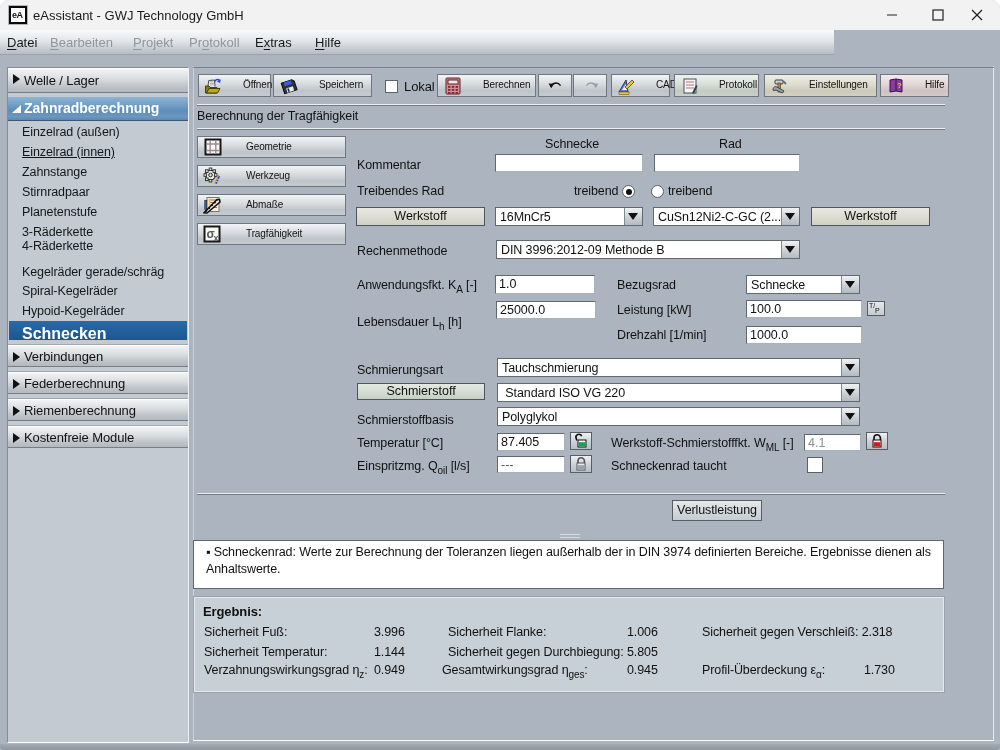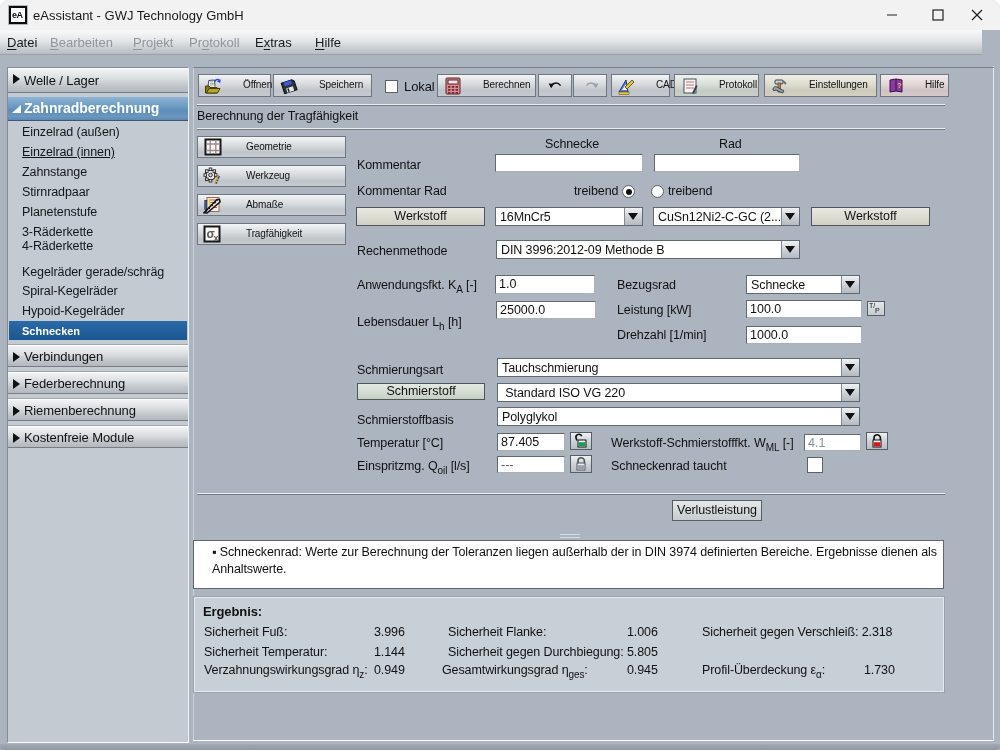--- a/index.html
+++ b/index.html
@@ -3,54 +3,54 @@
 <meta charset="utf-8">
 <style>
 html,body{margin:0;padding:0;background:#fff;width:1000px;height:750px;overflow:hidden;}
 *{box-sizing:border-box;font-family:"Liberation Sans",sans-serif;}
 #win{position:absolute;left:0;top:0;width:1000px;height:750px;border-radius:9px 9px 0 0;overflow:hidden;background:#acb5bf;}
 #titlebar{position:absolute;left:0;top:0;width:1000px;height:30px;background:#f2f2f2;}
 #title{position:absolute;left:33px;top:8px;font-size:13px;color:#1a1a1a;}
 #appicon{position:absolute;left:9px;top:6px;width:18px;height:18px;background:#fff;border:2px solid #0a0a0a;outline:1px solid #aeb8c2;}
 #appicon span{position:absolute;left:1px;top:2px;font-size:9px;font-weight:bold;color:#111;letter-spacing:-0.5px;}
 .wc{position:absolute;top:0;height:30px;color:#222;}
-#menubar{position:absolute;left:0;top:30px;width:982px;height:25px;background:linear-gradient(#f8f9fa,#e3e6e9 45%,#c6cbd1 80%,#b7bdc3);border-bottom:1px solid #9aa1a8;}
+#menubar{position:absolute;left:0;top:30px;width:834px;height:25px;background:linear-gradient(#f8f9fa,#e3e6e9 45%,#c6cbd1 80%,#b7bdc3);border-bottom:1px solid #9aa1a8;}
 .mi{position:absolute;top:5px;font-size:13px;color:#16191c;}
 .mi.dis{color:#8e969e;}
 .mi u{text-decoration:underline;text-underline-offset:2px;}
 
 #side{position:absolute;left:7px;top:67px;width:182px;height:676px;background:#c3cad1;border:1px solid #848c94;border-bottom-color:#fff;border-right-color:#eef1f3;}
 .shead{position:absolute;left:0px;width:180px;height:25px;background:linear-gradient(#f4f5f6,#dadde0 45%,#c0c5ca 75%,#b2b8be);border-top:1px solid #9fa6ad;border-bottom:1px solid #767d84;box-shadow:inset 0 1px 0 #fff;}
 .shead .tri{position:absolute;left:5px;top:6px;width:0;height:0;border-left:7px solid #111;border-top:5.5px solid transparent;border-bottom:5.5px solid transparent;}
 .shead .txt{position:absolute;left:16px;top:5px;font-size:13px;letter-spacing:-0.1px;color:#111;}
 #zh{position:absolute;left:0;top:29px;width:180px;height:24px;background:linear-gradient(#8db3d3,#6d9cc3 40%,#5b8db9 60%,#6c97bf 85%,#5f88ae);border-bottom:1px solid #38597c;}
 #zh .tri{position:absolute;left:4px;top:8px;width:0;height:0;border-bottom:8px solid #fff;border-left:9px solid transparent;}
 #zh .txt{position:absolute;left:16px;top:3px;font-size:14px;font-weight:bold;color:#fff;}
 .sitem{position:absolute;left:14px;font-size:12.5px;letter-spacing:-0.1px;color:#14171a;}
 #sel{position:absolute;left:1px;top:253px;width:178px;height:19px;background:linear-gradient(#2a6aa8,#1b568f);}
-#sel span{position:absolute;left:13px;top:4px;font-size:11px;font-weight:bold;color:#fff;}
+#sel span{position:absolute;left:13px;top:4px;font-size:16px;font-weight:bold;color:#fff;}
 
 #main{position:absolute;left:193px;top:66px;width:801px;height:675px;background:#acb5bf;border-right:1px solid #e8ebee;border-bottom:1px solid #fff;box-shadow:inset 1px 0 0 #cdd3d8;}
 .tbtn{position:absolute;top:8px;height:23px;border:1px solid #6f767d;background:linear-gradient(#f2f4f5,#d6dadd 45%,#bec4c9 75%,#c6cbd0);}
 .tbtn .lab{position:absolute;top:4px;font-size:10px;letter-spacing:-0.1px;color:#111;white-space:nowrap;margin-left:16px;}
 .sep{position:absolute;left:4px;width:748px;height:2px;border-top:1px solid #edf0f3;border-bottom:1px solid #737a81;}
 .lbl{position:absolute;font-size:12.5px;letter-spacing:-0.1px;color:#111;white-space:nowrap;}
 .inp{position:absolute;background:#fff;border:1px solid #60696f;border-bottom-color:#aab2b8;border-right-color:#aab2b8;font-size:12.5px;color:#111;padding:1px 3px;line-height:14px;white-space:nowrap;}
 .dd{position:absolute;background:#fff;border:1px solid #60696f;}
 .dd .tx{position:absolute;left:4px;top:2px;right:19px;overflow:hidden;font-size:12.5px;letter-spacing:-0.1px;color:#111;white-space:nowrap;}
 .dd .ar{position:absolute;right:0;top:0;bottom:0;width:18px;background:linear-gradient(#eff2f4,#c9ced3 60%,#b4bbc1);border-left:1px solid #818990;}
 .dd .ar:after{content:"";position:absolute;left:3px;top:5px;border-top:7px solid #101010;border-left:5px solid transparent;border-right:5px solid transparent;}
 .fbtn{position:absolute;border:1px solid #4e555b;background:linear-gradient(#e9e8e1,#dddcd2 55%,#d0cfc4);font-size:12.5px;color:#111;text-align:center;}
 .gbtn{position:absolute;border:1px solid #4e555b;background:linear-gradient(#e3e9e2,#d3dcd2 55%,#c5d0c4);font-size:12.5px;color:#111;text-align:center;}
 .ebtn{position:absolute;border:1px solid #565d63;background:linear-gradient(#e6e9eb,#d3d8db 55%,#c7ccd1);font-size:12.5px;letter-spacing:-0.1px;color:#111;text-align:center;white-space:nowrap;}
 .sub{font-size:10px;vertical-align:-4px;}
 .radio{position:absolute;width:13px;height:13px;border-radius:50%;background:#fff;border:1px solid #5a6268;}
 .chk{position:absolute;width:16px;height:16px;background:#fff;border:1px solid #5a6268;}
 .lockb{position:absolute;width:22px;height:18px;border:1px solid #565d63;background:linear-gradient(#eef1f3,#c9ced3 60%,#b7bec4);}
-#warn{position:absolute;background:#fff;border:1px solid #5f666d;font-size:12.5px;letter-spacing:-0.1px;color:#111;line-height:17px;padding:3px 18px;white-space:nowrap;overflow:hidden;}
+#warn{position:absolute;background:#fff;border:1px solid #5f666d;font-size:12.5px;letter-spacing:-0.1px;color:#111;line-height:17px;padding:3px 12px;white-space:nowrap;overflow:hidden;}
 #res{position:absolute;background:#c7cfd7;border:1px solid #e6eaee;outline:1px solid #9aa2aa;}
 .rl{position:absolute;font-size:12.5px;letter-spacing:-0.1px;color:#111;white-space:nowrap;}
 .ticon{position:absolute;top:2px;width:18px;height:18px;}
 </style>
 </head>
 <body>
 <div id="win">
   <div id="titlebar">
     <div id="appicon">
         <span>eA</span>
@@ -272,21 +272,21 @@
         <span class="lab" style="left:32px;">Tragfähigkeit</span>
       </div>
 
   <div class="lbl" style="left:352px;top:71px;">Schnecke</div>
   <div class="lbl" style="left:526px;top:71px;">Rad</div>
 
   <div class="lbl" style="left:164px;top:92px;">Kommentar</div>
   <div class="inp" style="left:302px;top:88px;width:148px;height:18px;"></div>
   <div class="inp" style="left:461px;top:88px;width:146px;height:18px;"></div>
 
-  <div class="lbl" style="left:164px;top:118px;">Kommentar Rad</div>
+  <div class="lbl" style="left:164px;top:118px;">Treibendes Rad</div>
   <div class="lbl" style="left:381px;top:118px;width:44px;text-align:right;">treibend</div>
   <div class="radio" style="left:429px;top:119px;">
         <span style="position:absolute;left:2.5px;top:2.5px;width:6px;height:6px;border-radius:50%;background:#111;"></span>
       </div>
   <div class="radio" style="left:458px;top:119px;"></div>
   <div class="lbl" style="left:475px;top:118px;">treibend</div>
 
   <div class="fbtn" style="left:163px;top:141px;width:129px;height:19px;padding-top:1px;">Werkstoff</div>
   <div class="dd" style="left:302px;top:141px;width:148px;height:19px;">
         <span class="tx">16MnCr5</span>

